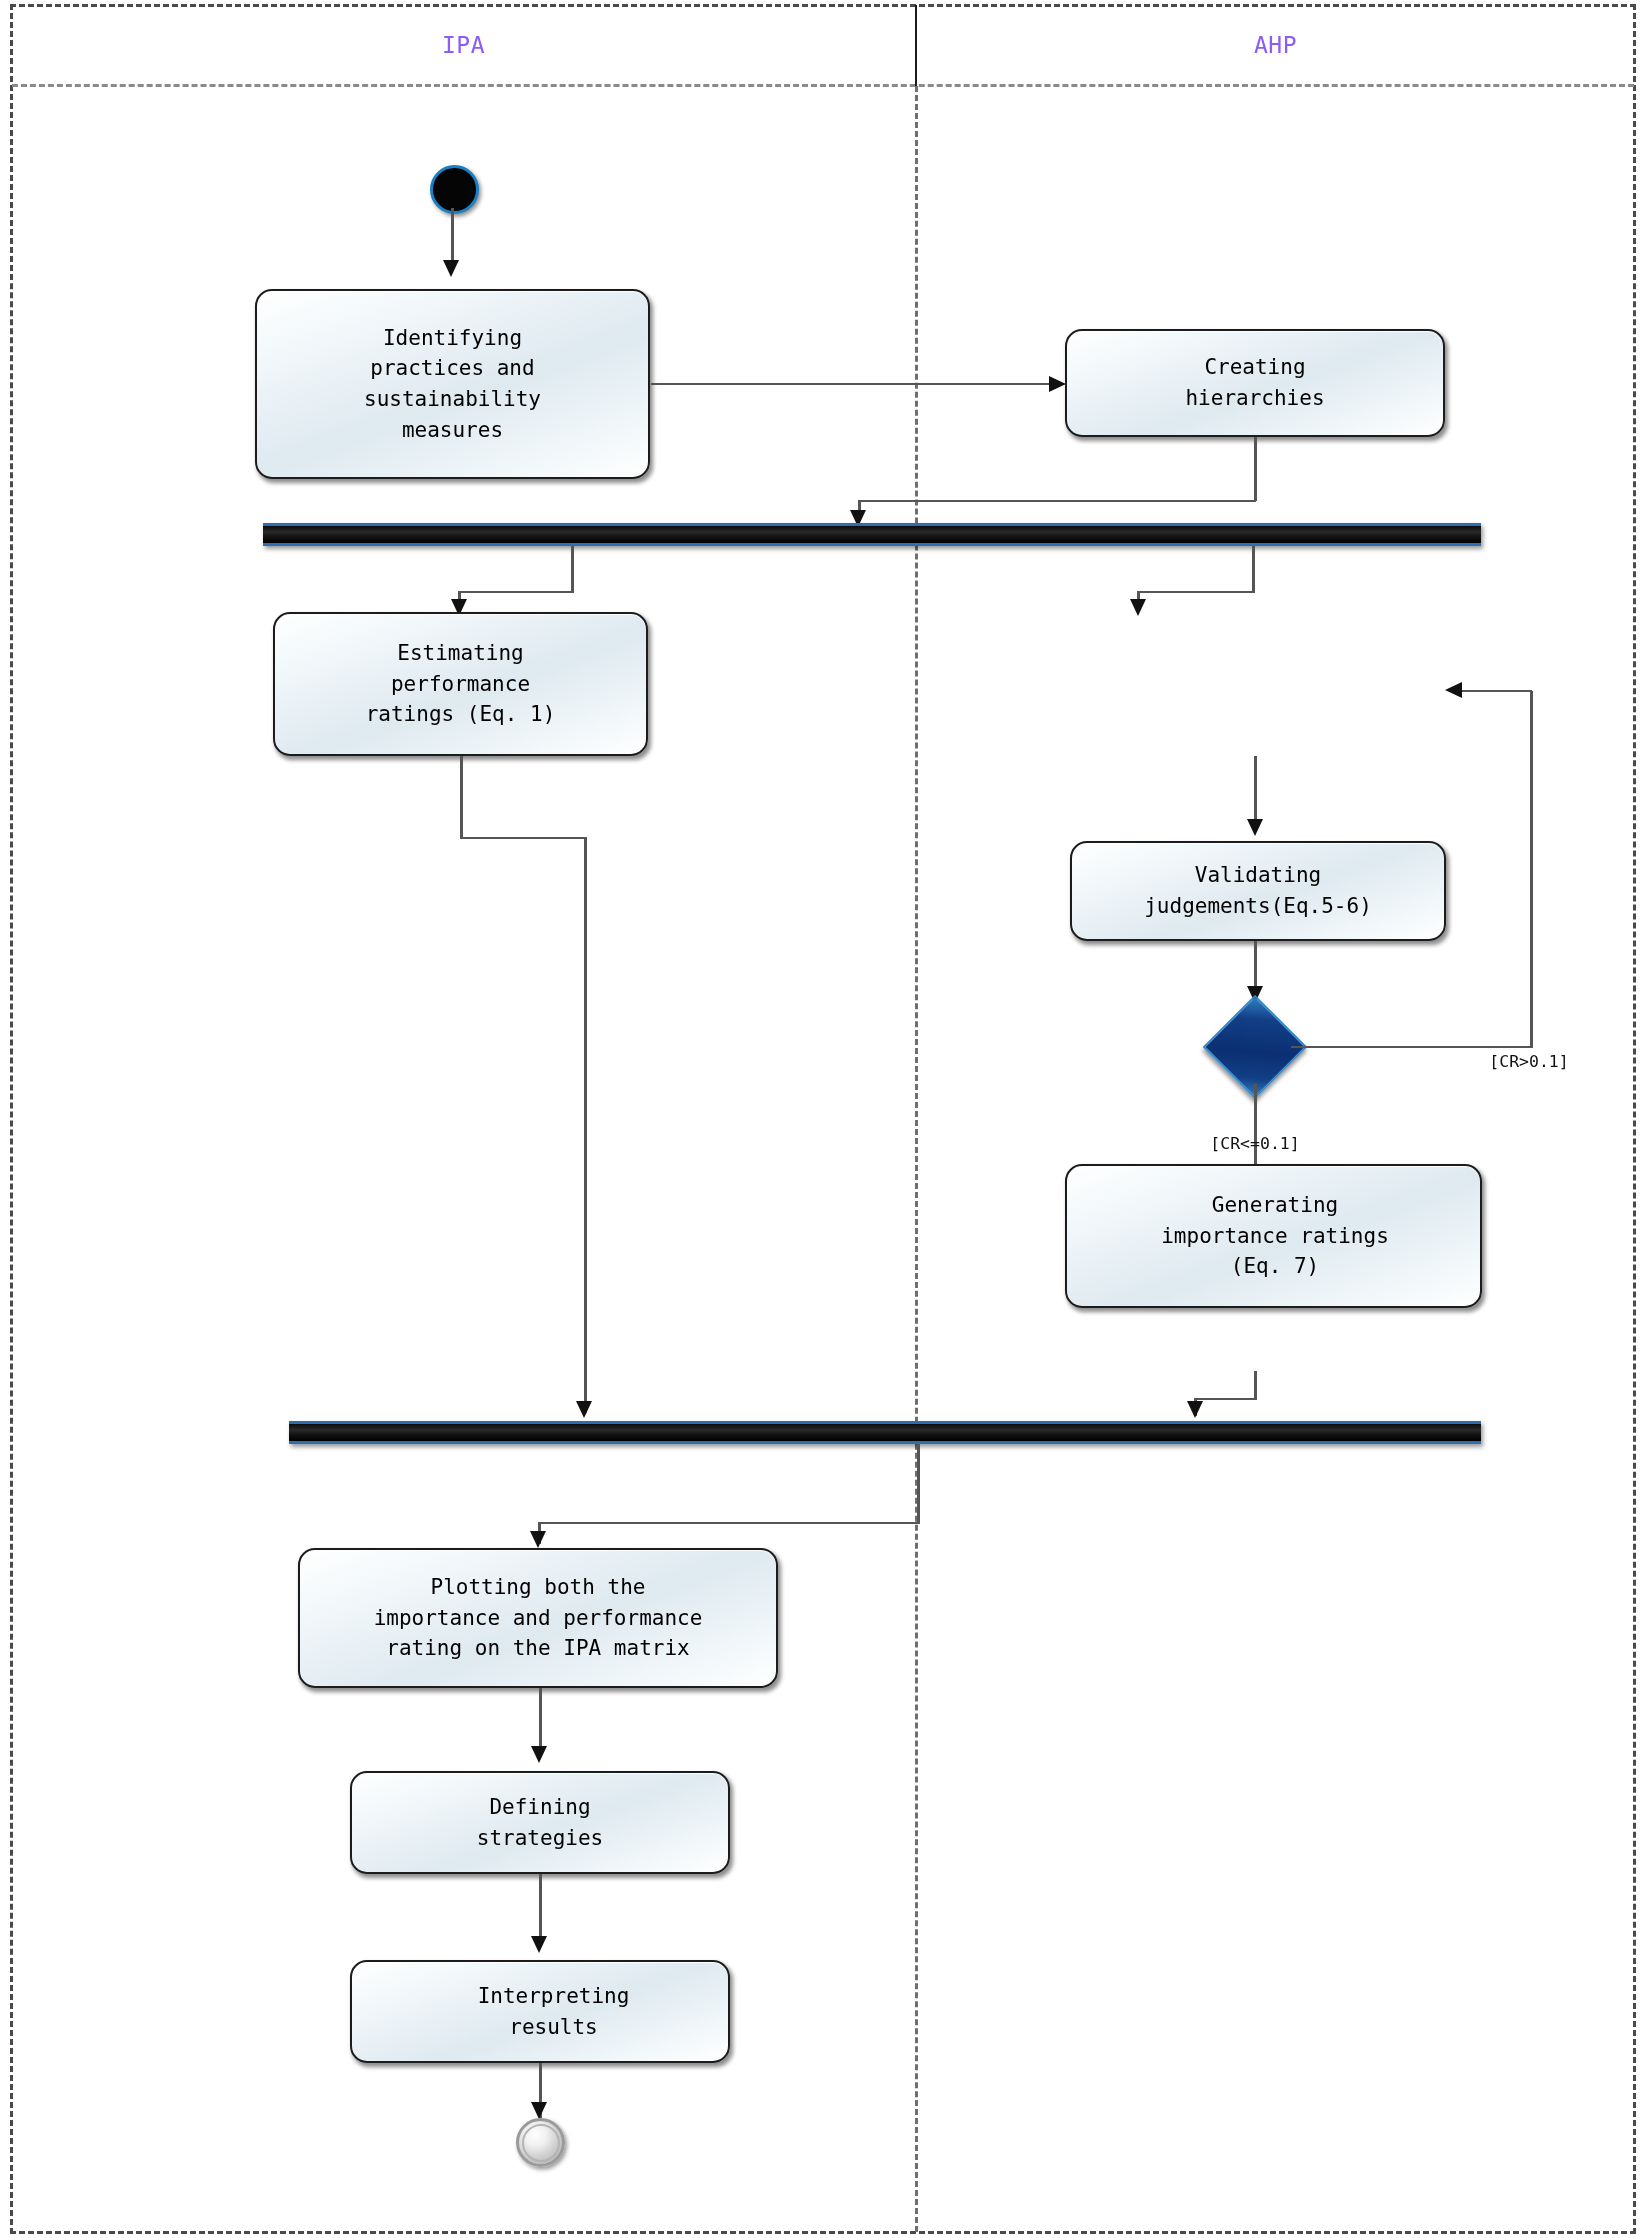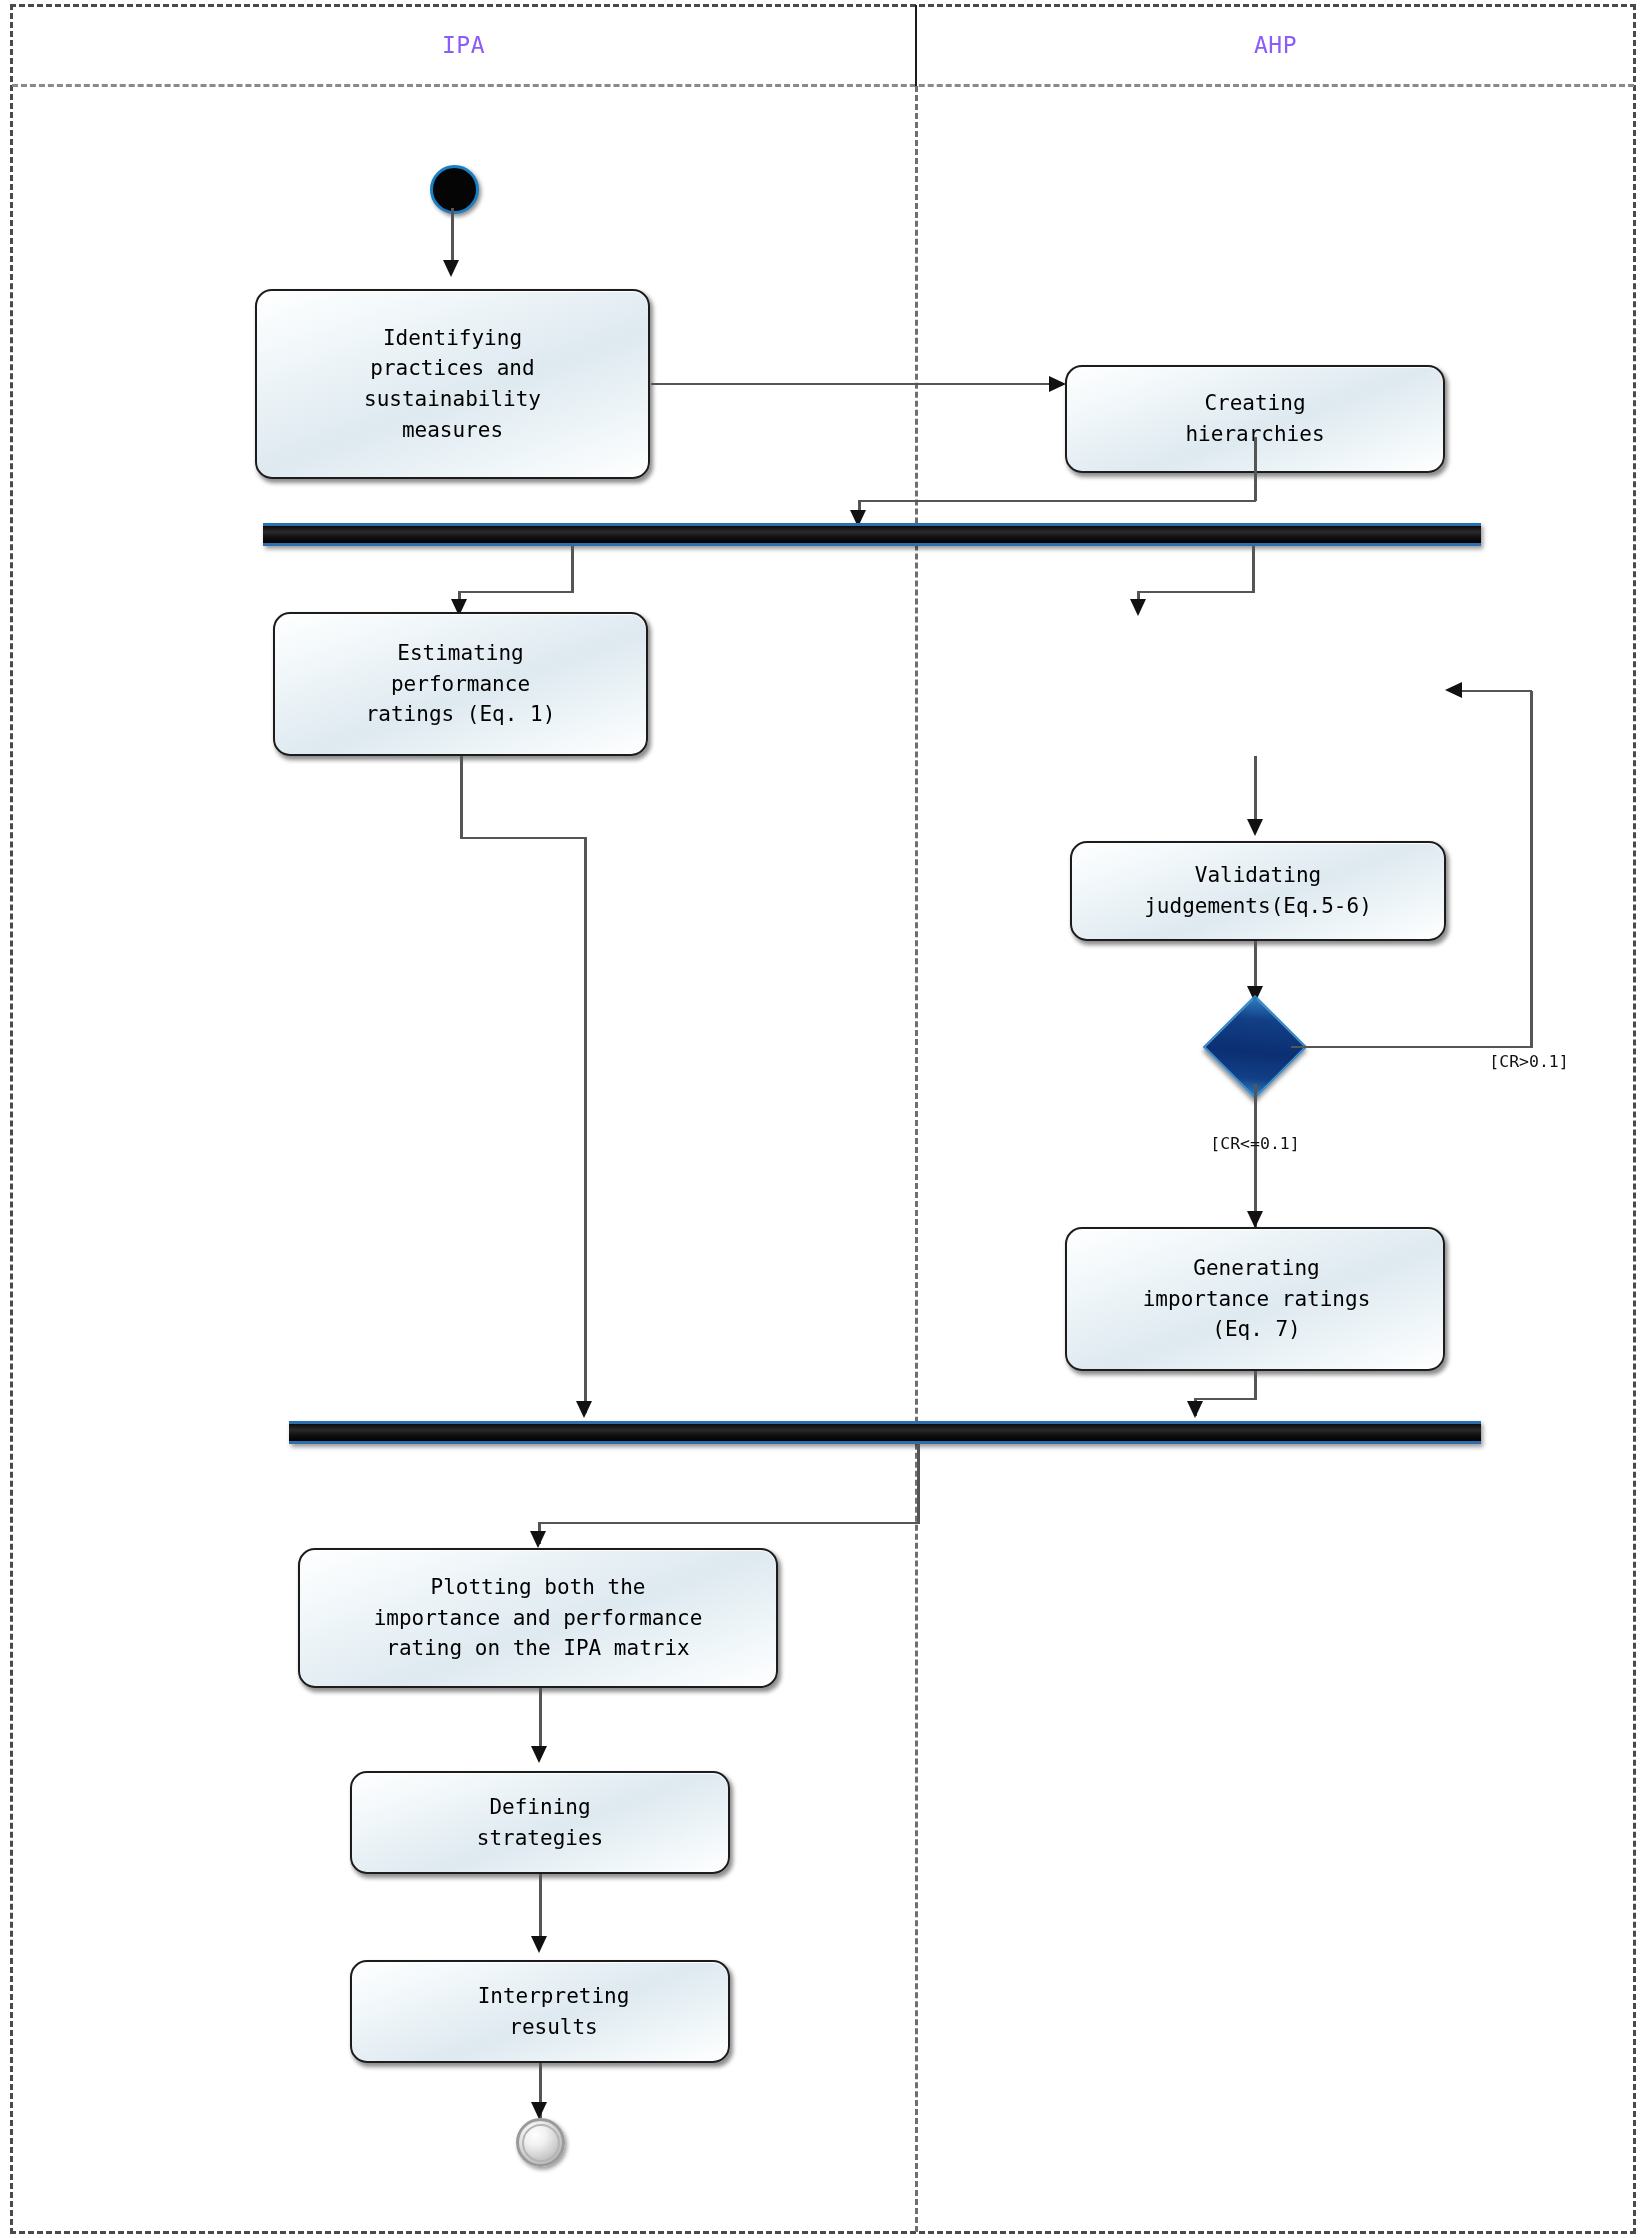--- a/index.html
+++ b/index.html
@@ -130,21 +130,21 @@
   <div class="arrow-down" style="left:443px;top:260px;"></div>
 
   <div class="act" style="left:255px;top:289px;width:395px;height:190px;">Identifying
 practices and
 sustainability
 measures</div>
 
   <div class="hline" style="left:651px;top:383px;width:400px;"></div>
   <div class="arrow-right" style="left:1049px;top:376px;"></div>
 
-  <div class="act" style="left:1065px;top:329px;width:380px;height:108px;margin-top:36px;">Creating
+  <div class="act" style="left:1065px;top:329px;width:380px;height:108px;">Creating
 hierarchies</div>
 
   <div class="vline" style="left:1254px;top:437px;width:2.5px;height:64px;"></div>
   <div class="hline" style="left:858px;top:500px;width:398px;"></div>
   <div class="vline" style="left:858px;top:500px;width:2.5px;height:21px;"></div>
   <div class="arrow-down" style="left:850px;top:510px;"></div>
 
   <div class="bar" style="left:263px;top:523px;width:1218px;height:23px;"></div>
 
   <div class="vline" style="left:571px;top:546px;width:2.5px;height:47px;"></div>
@@ -181,21 +181,21 @@
   <div class="hline" style="left:1291px;top:1046px;width:241px;"></div>
   <div class="vline" style="left:1530px;top:691px;width:2.5px;height:357px;"></div>
   <div class="hline" style="left:1461px;top:690px;width:71px;"></div>
   <div class="arrow-left" style="left:1445px;top:682px;"></div>
   <div class="guard" style="left:1529px;top:1052px;transform:translate(-50%,0);">[CR&gt;0.1]</div>
 
   <div class="vline" style="left:1254px;top:1084px;width:2.5px;height:150px;"></div>
   <div class="arrow-down" style="left:1247px;top:1211px;"></div>
   <div class="guard" style="left:1255px;top:1134px;transform:translate(-50%,0);">[CR&lt;=0.1]</div>
 
-  <div class="act" style="left:1065px;top:1227px;width:380px;height:144px;padding-left:8px;">Generating
+  <div class="act" style="left:1065px;top:1164px;width:417px;height:144px;padding-left:8px;">Generating
 importance ratings
 (Eq. 7)</div>
 
   <div class="vline" style="left:1254px;top:1371px;width:2.5px;height:29px;"></div>
   <div class="hline" style="left:1194px;top:1398px;width:63px;"></div>
   <div class="vline" style="left:1194px;top:1398px;width:2.5px;height:18px;"></div>
   <div class="arrow-down" style="left:1187px;top:1401px;"></div>
 
   <div class="bar" style="left:289px;top:1421px;width:1192px;height:23px;"></div>
 

